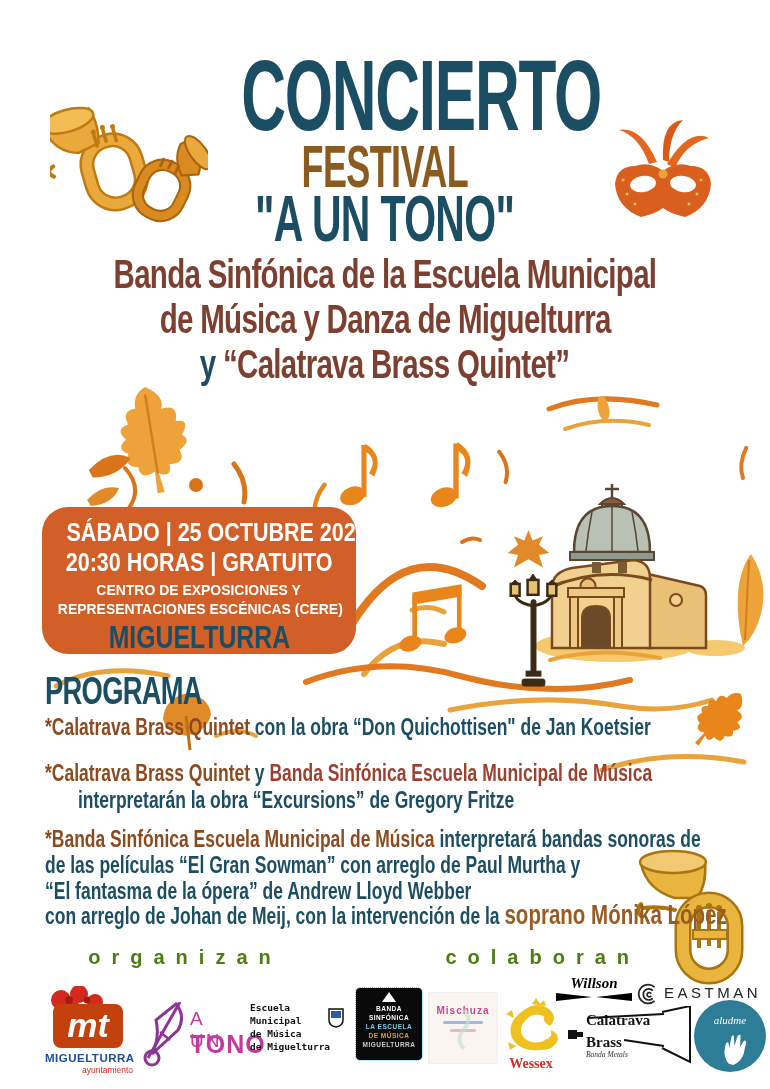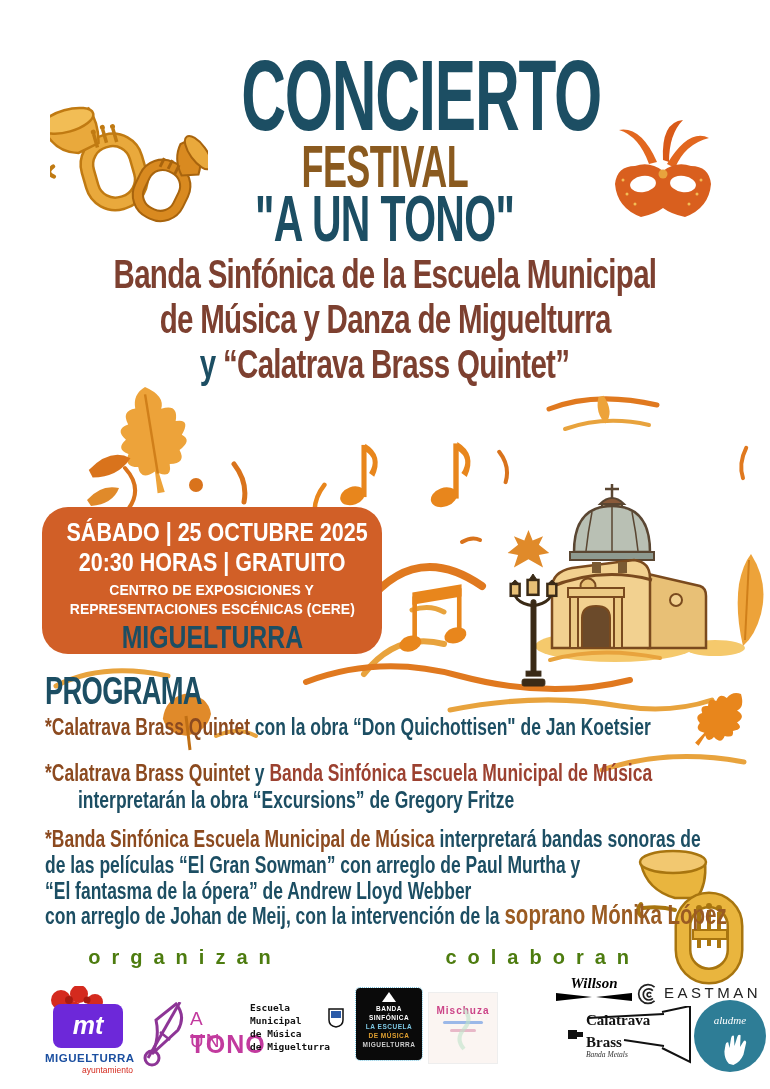--- a/index.html
+++ b/index.html
@@ -143,21 +143,21 @@
     <path d="M4 14 Q50 -4 112 10" stroke="#e0791f" stroke-width="5" fill="none" stroke-linecap="round"></path>
     <path d="M20 34 Q60 20 104 30" stroke="#e8a33d" stroke-width="4" fill="none" stroke-linecap="round"></path>
   </svg>
   <svg class="abs" style="left:588px;top:386px;" width="50" height="64" viewBox="0 0 78 64">
     <path d="M6 28 Q20 0 42 4 Q36 26 12 34 Z" fill="#eda33a" transform="rotate(120 24 18)"></path>
   </svg>
   <svg class="abs" style="left:735px;top:440px;" width="16" height="46" viewBox="0 0 20 46">
       <path d="M14 4 Q4 24 10 42" stroke="#e0791f" stroke-width="5" fill="none" stroke-linecap="round"></path>
     </svg>
 
-  <div class="abs infobox" style="left:42px;top:507px;width:340px;height:147px;">
+  <div class="abs infobox" style="left:42px;top:507px;width:314px;height:147px;">
     <div class="ib1"><span class="cx" style="transform:scaleX(.86)">SÁBADO | 25 OCTUBRE 2025</span></div>
     <div class="ib2"><span class="cx" style="transform:scaleX(.86)">20:30 HORAS | GRATUITO</span></div>
     <div class="ib3"><span class="cx" style="transform:scaleX(.9)">CENTRO DE EXPOSICIONES Y</span></div>
     <div class="ib4"><span class="cx" style="transform:scaleX(.9)">REPRESENTACIONES ESCÉNICAS (CERE)</span></div>
     <div class="ibcity"><span class="cx" style="transform:scaleX(.8)">MIGUELTURRA</span></div>
   </div>
 
   <svg class="abs" style="left:352px;top:524px;" width="200" height="175" viewBox="0 0 200 175">
     <path d="M0 100 Q55 10 130 62" stroke="#e0791f" stroke-width="8" fill="none" stroke-linecap="round"></path>
     <path d="M12 150 Q44 108 92 120" stroke="#e8a33d" stroke-width="6" fill="none" stroke-linecap="round"></path>
@@ -292,21 +292,21 @@
           <circle cx="14" cy="14" r="10"></circle>
           <circle cx="32" cy="8" r="9"></circle>
           <circle cx="48" cy="16" r="8"></circle>
           <circle cx="26" cy="24" r="9"></circle>
         </g>
       <g fill="#a81a10">
           <circle cx="22" cy="14" r="4"></circle>
           <circle cx="40" cy="14" r="3.5"></circle>
         </g>
     </svg>
-    <div class="abs" style="left:8px;top:18px;width:70px;height:44px;background:#6d28d9;border-radius:8px;color:#fff;font-weight:bold;font-size:25px;line-height:42px;text-align:center;font-style:italic;"><span>mt</span></div>
+    <div class="abs" style="left:8px;top:18px;width:70px;height:44px;background:#c2410c;border-radius:8px;color:#fff;font-weight:bold;font-size:34px;line-height:42px;text-align:center;font-style:italic;"><span>mt</span></div>
     <div class="abs mt-name" style="left:0;top:66px;width:88px;">MIGUELTURRA</div>
     <div class="abs mt-sub" style="left:0;top:79px;width:88px;">ayuntamiento</div>
   </div>
 
   <div class="abs logo" style="left:140px;top:1000px;width:102px;height:72px;">
     <svg class="abs" style="left:0;top:2px;" width="46" height="66" viewBox="0 0 46 66">
       <path d="M36 2 Q46 14 38 28 L12 52 Q20 36 16 18 Z" fill="none" stroke="#8d3596" stroke-width="3"></path>
       <path d="M40 0 L8 56" stroke="#8d3596" stroke-width="3"></path>
       <circle cx="12" cy="56" r="7" fill="none" stroke="#8d3596" stroke-width="3"></circle>
       <path d="M20 30 L30 38" stroke="#8d3596" stroke-width="2.5"></path>
@@ -338,20 +338,32 @@
 
   <div class="abs logo mis" style="left:428px;top:992px;width:68px;height:70px;">
     <svg class="abs" style="left:18px;top:14px;" width="34" height="46" viewBox="0 0 34 46">
       <path d="M17 2 Q26 12 17 22 Q8 32 17 42" stroke="#bfe3c9" stroke-width="4" fill="none" opacity=".6"></path>
     </svg>
     <div class="t">Mischuza</div>
     <div class="d" style="width:40px;background:#9bb8e8;"></div>
     <div class="d" style="width:26px;background:#e8b8c8;"></div>
   </div>
 
+  <div class="abs logo" style="left:500px;top:998px;width:62px;height:76px;">
+    <svg class="abs" style="left:4px;top:0;" width="56" height="56" viewBox="0 0 56 56">
+      <g fill="#f0c020">
+        <path d="M28 6 L32 0 L36 6 L40 2 L42 8 Z"></path>
+        <path d="M20 12 Q34 2 46 12 Q54 20 46 28 Q38 24 40 18 Q30 14 24 20 Q12 30 20 40 Q30 48 42 42 Q50 38 46 32 Q54 34 54 42 Q50 52 36 52 Q16 54 8 40 Q2 24 20 12 Z"></path>
+        <circle cx="44" cy="46" r="5"></circle>
+        <path d="M4 44 L12 48 L6 52 Z"></path>
+        <path d="M10 20 L2 16 L8 12 Z"></path>
+      </g>
+    </svg>
+    <div class="wes abs" style="left:0;top:58px;width:62px;">Wessex</div>
+  </div>
 
   <div class="abs logo" style="left:556px;top:976px;width:76px;height:28px;">
     <div class="wil">Willson</div>
     <svg style="margin-top:1px;" width="76" height="12" viewBox="0 0 76 12">
       <path d="M0 2 L36 6 L0 10 Z" fill="#000"></path>
       <path d="M76 2 L40 6 L76 10 Z" fill="#000"></path>
     </svg>
   </div>
 
   <div class="abs logo" style="left:634px;top:980px;width:134px;height:28px;">

